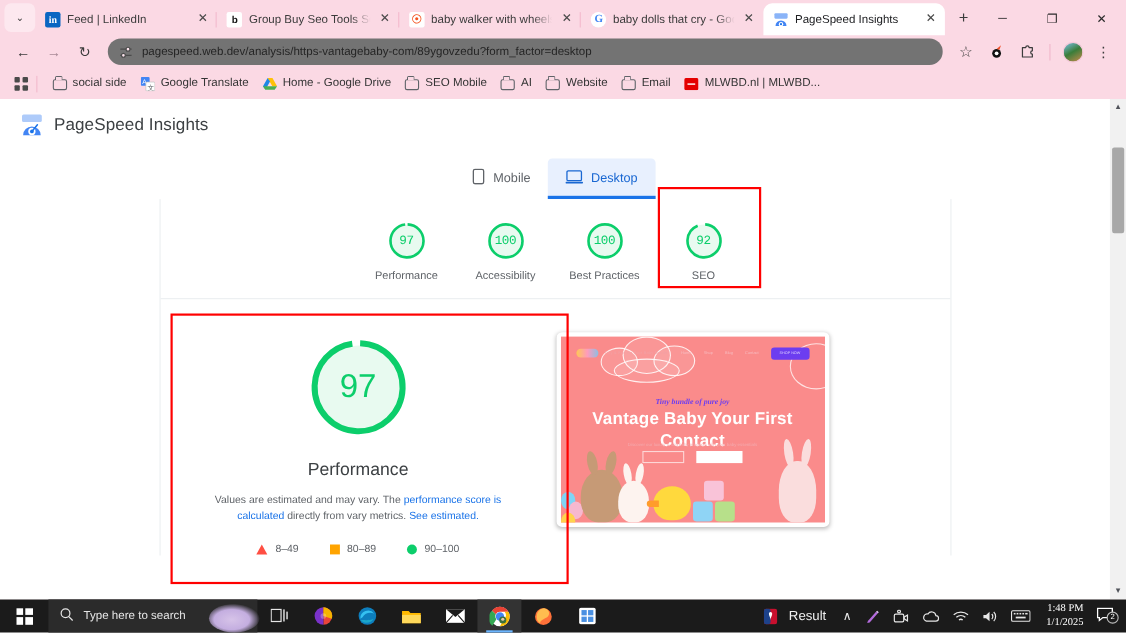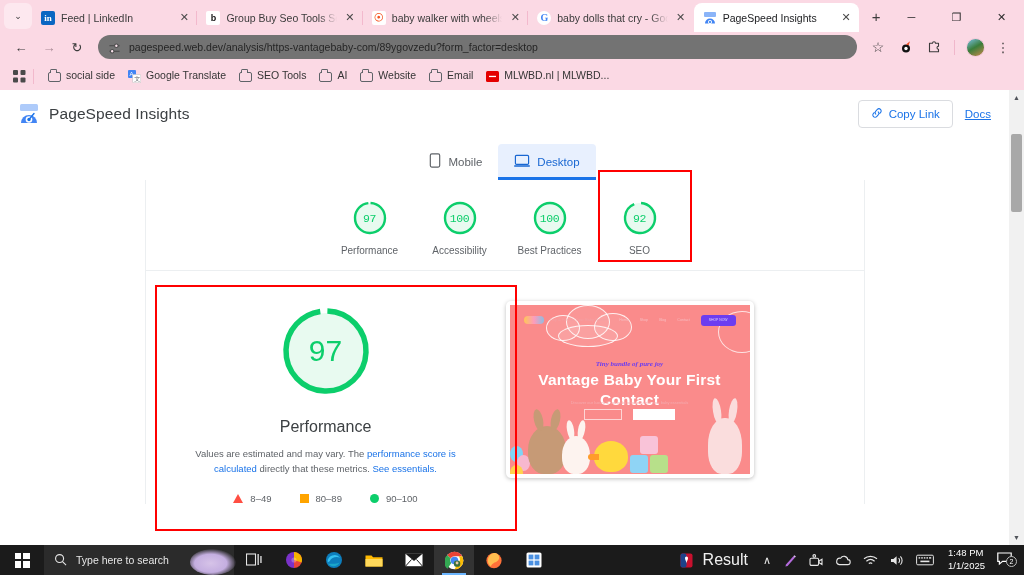--- a/index.html
+++ b/index.html
@@ -315,23 +315,23 @@
     width: 40px; height: 30px; display: flex; align-items: center; justify-content: center;
     position: relative;
   }
   .tbi.activeapp { background: #333; }
   .tbi.activeapp::after {
     content:''; position:absolute; left:8px; right:8px; bottom:0; height:2px; background:#6cb6ff;
   }
   .tray { margin-left: auto; display: flex; align-items: center; padding-right: 4px; gap: 0; }
   .tray-item { padding: 0 6px; display: flex; align-items: center; justify-content: center;
     color: #e8e8e8; font-size: 11px; height: 30px; }
-  .tray-result { font-size: 16px; color: #f0f0f0; padding: 0 9px 0 4px; }
-  .clock { text-align: left; font-size: 9.5px; color: #fff; line-height: 1.32;
-    padding: 0 8px; }
+  .tray-result { font-size: 12px; color: #f0f0f0; padding: 0 9px 0 4px; }
+  .clock { text-align: right; font-size: 9.5px; color: #fff; line-height: 1.32;
+    padding: 0 8px; font-family: Liberation Serif, serif; }
   .notif { position: relative; padding: 0 8px 0 4px; color:#fff; font-size: 13px; }
   .notif-badge {
     position: absolute; right: 3px; bottom: 2px; width: 11px; height: 11px;
     border-radius: 50%; background: #1b1b1b; color: #fff; font-size: 7px;
     display: flex; align-items: center; justify-content: center;
     border: 1px solid #bdbdbd;
   }
 </style>
 </head>
 <body>
@@ -458,23 +458,33 @@
           <rect x="0" y="0" width="8" height="8" rx="1" fill="#4285f4"></rect>
           <text x="1.4" y="6.4" font-size="6" fill="#fff" font-family="Liberation Sans">A</text>
           <rect x="4.6" y="4.6" width="8.2" height="8.2" rx="1" fill="#fff" stroke="#bdbdbd" stroke-width=".6"></rect>
           <text x="6.2" y="11.4" font-size="6" fill="#5f6368" font-family="Liberation Sans">文</text>
         </svg>
       </span>
       <span>Google Translate</span>
     </div>
     <div class="bm">
       <span class="bm-ico">
+        <svg width="13" height="12" viewBox="0 0 13 12" aria-hidden="true">
+          <path d="M4.3 1 L8.7 1 L12.9 8.4 L8.6 8.4 Z" fill="#ffc107"></path>
+          <path d="M4.3 1 L0.1 8.4 L2.3 11.6 L6.5 4.2 Z" fill="#1e88e5"></path>
+          <path d="M0.1 8.4 L2.3 11.6 L10.7 11.6 L12.9 8.4 Z" fill="#4caf50"></path>
+        </svg>
+      </span>
+      <span>Home - Google Drive</span>
+    </div>
+    <div class="bm">
+      <span class="bm-ico">
           <span class="folder"></span>
         </span>
-      <span>SEO Tools</span>
+      <span>SEO Mobile</span>
     </div>
     <div class="bm">
       <span class="bm-ico">
           <span class="folder"></span>
         </span>
       <span>AI</span>
     </div>
     <div class="bm">
       <span class="bm-ico">
           <span class="folder"></span>
@@ -505,32 +515,20 @@
         <span class="psi-logo">
           <svg width="22" height="22" viewBox="0 0 22 22" aria-hidden="true">
             <rect x="2" y="1" width="18" height="7" rx="1.5" fill="#aecbfa"></rect>
             <path d="M3 20a8 8 0 0 1 16 0z" fill="#4285f4"></path>
             <circle cx="11" cy="16.5" r="3.3" fill="#fff"></circle>
             <circle cx="11" cy="16.5" r="1.7" fill="#1a73e8"></circle>
             <path d="M11 16.5 L16 10.5" stroke="#1a73e8" stroke-width="1.4" stroke-linecap="round"></path>
           </svg>
         </span>
         <span class="psi-title">PageSpeed Insights</span>
-        <div class="psi-actions">
-          <div class="copylink-btn">
-            <span>
-              <svg width="12" height="12" viewBox="0 0 14 14" aria-hidden="true">
-                <path d="M5.6 8.4a2.6 2.6 0 0 1 0-3.7l1.8-1.8a2.6 2.6 0 0 1 3.7 3.7l-.9.9" fill="none" stroke="#1a73e8" stroke-width="1.25" stroke-linecap="round"></path>
-                <path d="M8.4 5.6a2.6 2.6 0 0 1 0 3.7l-1.8 1.8a2.6 2.6 0 0 1-3.7-3.7l.9-.9" fill="none" stroke="#1a73e8" stroke-width="1.25" stroke-linecap="round"></path>
-              </svg>
-            </span>
-            <span>Copy Link</span>
-          </div>
-          <a class="docs-link" href="#">Docs</a>
-        </div>
       </div>
 
       <div class="ftabs">
         <div class="ftab">
           <span>
             <svg width="12" height="15" viewBox="0 0 12 16" aria-hidden="true">
               <rect x="1" y="1" width="10" height="14" rx="1.6" fill="none" stroke="#5f6368" stroke-width="1.25"></rect>
             </svg>
           </span>
           <span>Mobile</span>
@@ -603,21 +601,21 @@
           <div class="perf-left">
             <div class="big-ring">
               <svg width="96" height="96" viewBox="0 0 96 96">
                 <circle cx="48" cy="48" r="38" fill="#e8faf0"></circle>
                 <circle cx="48" cy="48" r="40" fill="none" stroke="#0cce6b" stroke-width="5.5" stroke-dasharray="243.8 251.3" stroke-linecap="butt" transform="rotate(-88 48 48)"></circle>
               </svg>
               <span class="val">97</span>
             </div>
             <div class="perf-title">Performance</div>
             <div class="perf-note">
-              <span>Values are estimated and may vary. The </span><a href="#">performance score is calculated</a><span> directly that these metrics. </span><a href="#">See essentials.</a>
+              <span>Values are estimated and may vary. The </span><a href="#">performance score is calculated</a><span> directly from vary metrics. </span><a href="#">See estimated.</a>
             </div>
             <div class="legend">
               <span class="legend-item">
                 <span class="lg-tri"></span>
                 <span>8–49</span>
               </span>
               <span class="legend-item">
                 <span class="lg-sq"></span>
                 <span>80–89</span>
               </span>

